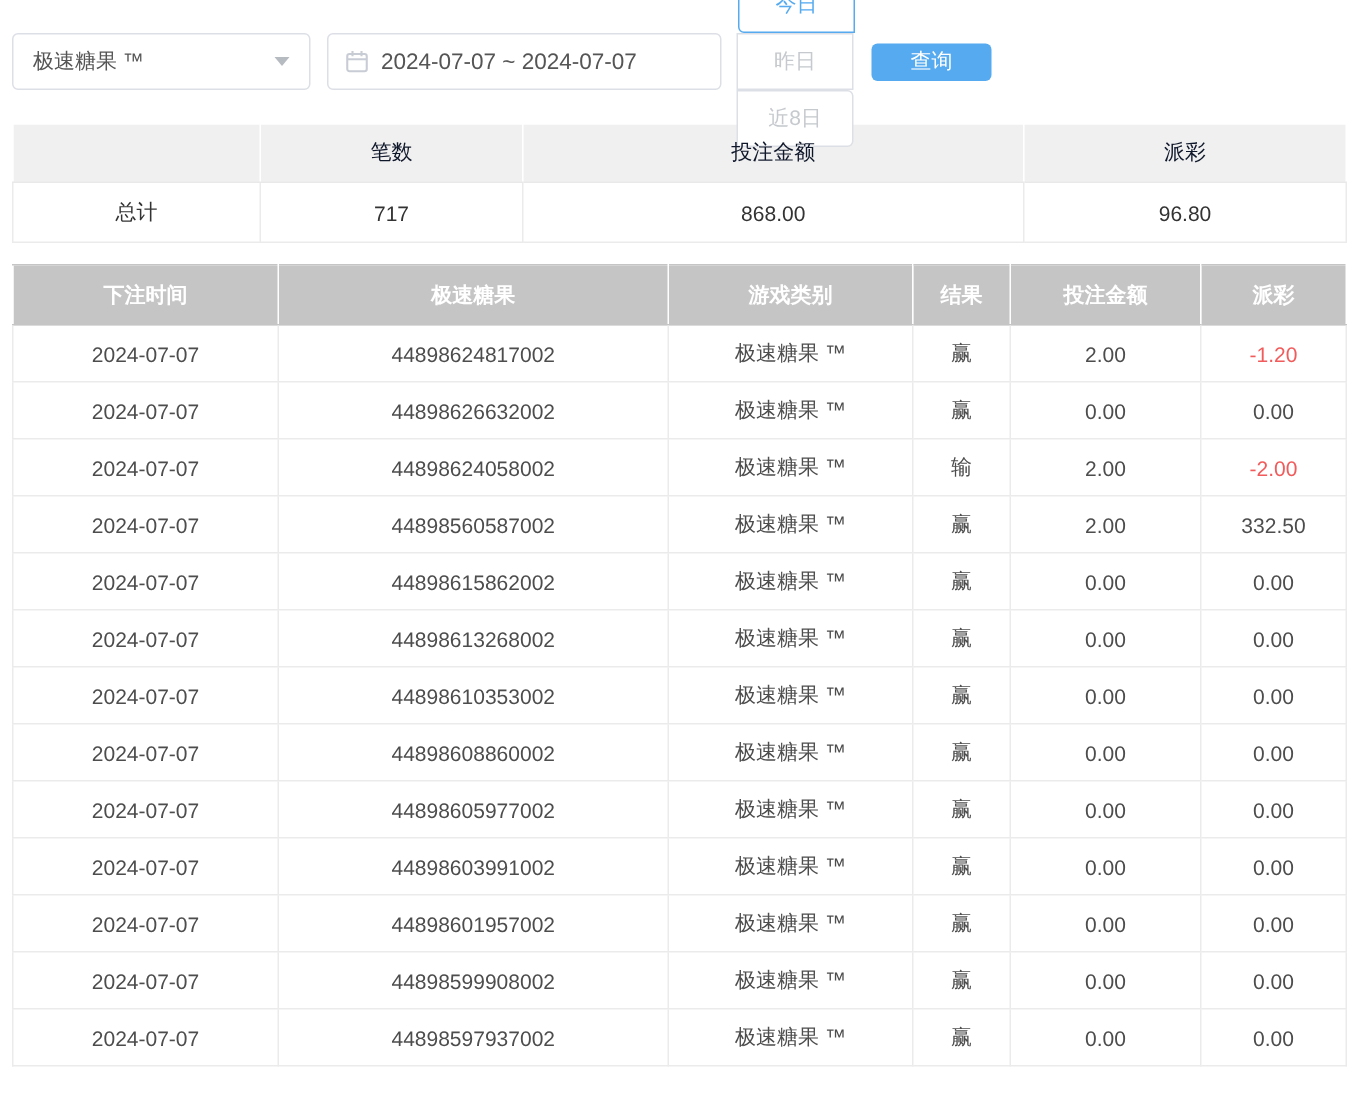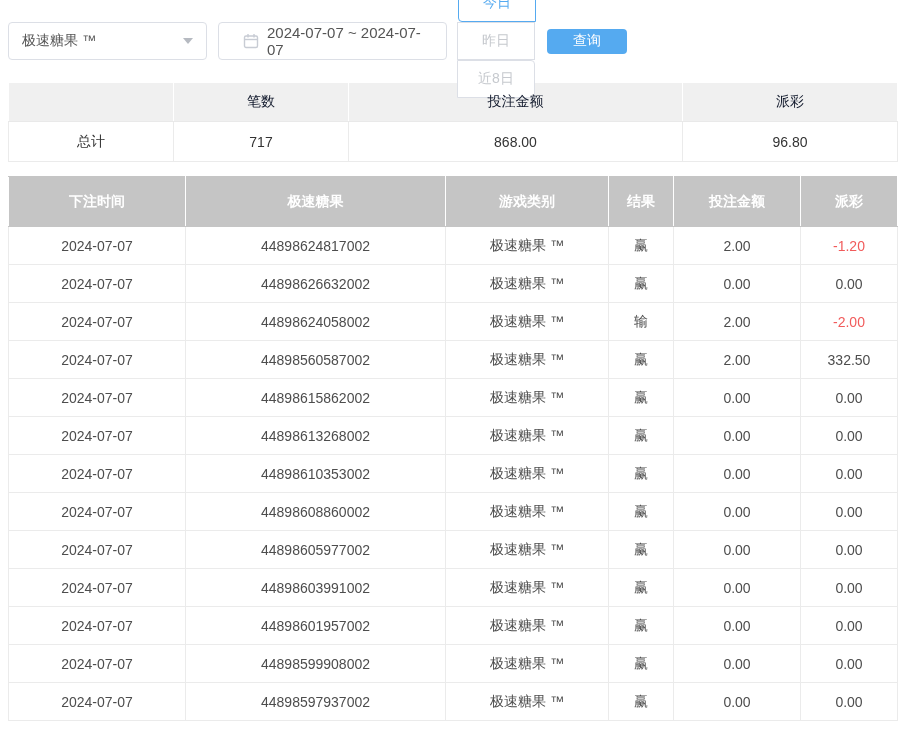--- a/index.html
+++ b/index.html
@@ -22,22 +22,22 @@
     display: flex; align-items: center; justify-content: space-between;
     padding: 0 13px; background: #fff; cursor: pointer;
   }
   .select-value { font-size: 14px; color: #555; }
   .caret-down {
     width: 0; height: 0;
     border-left: 5px solid transparent; border-right: 5px solid transparent;
     border-top: 6px solid #b6bac1;
   }
   .date-box {
-    width: 229px; height: 38px; border: 1px solid #dcdfe6; border-radius: 4px;
-    display: flex; align-items: center; padding: 0 24px; margin-left: 11px;
+    width: 263px; height: 38px; border: 1px solid #dcdfe6; border-radius: 4px;
+    display: flex; align-items: center; padding: 0 11px; margin-left: 11px;
     background: #fff; cursor: pointer;
   }
   .calendar-icon { margin-right: 8px; display: flex; align-items: center; }
   .date-value { font-size: 15px; color: #555; }
   .btn-group { display: flex; margin-left: 11px; flex-direction: column; }
   .range-btn {
     width: 78px; height: 38px; background: #fff; border: 1px solid #dcdfe6;
     font-size: 14px; color: #c6c9ce; cursor: pointer;
     font-family: "Liberation Sans", sans-serif;
   }
@@ -58,21 +58,21 @@
     background: var(--summary-header-bg, #f0f0f0); height: 39px;
     font-size: 14px; color: #0f172a; font-weight: normal;
     border: 1px solid #fff; border-bottom: 1px solid #e9e9e9;
   }
   .summary-table td {
     height: 40px; text-align: center; font-size: 14px; color: #333;
     border: 1px solid #ebebeb; background: #fff;
   }
   .bet-table { margin-top: 14px; }
   .bet-table th {
-    background: var(--table-header-bg, #c5c5c5); color: #fff; height: 50px;
+    background: var(--table-header-bg, #c5c5c5); color: #fff; height: 40px;
     font-size: 14px; font-weight: bold; border: 1px solid #fff;
     border-top: 1px solid var(--table-header-bg, #c5c5c5);
     border-bottom: 1px solid var(--table-header-bg, #c5c5c5);
   }
   .bet-table td {
     height: 38px; text-align: center; font-size: 14px; color: #4d4d4d;
     border: 1px solid #ebebeb; background: #fff;
   }
   .bet-table td.neg { color: var(--negative, #f15b5b); }
 </style>

